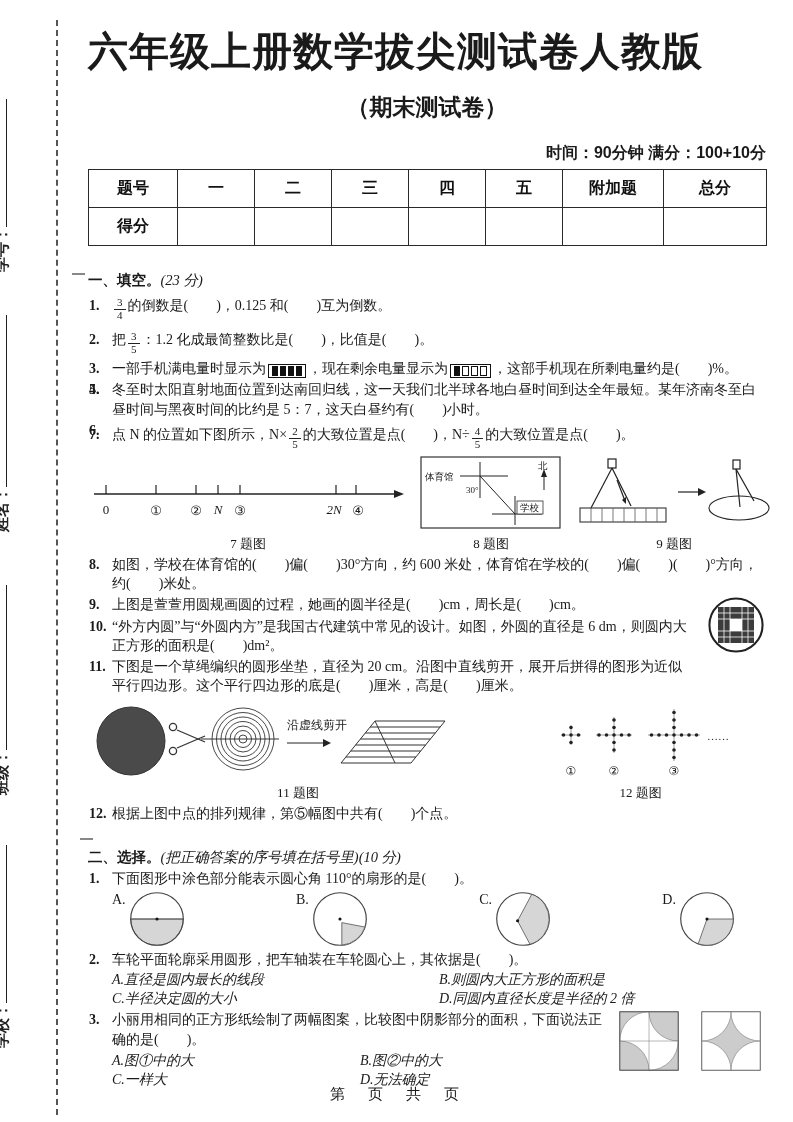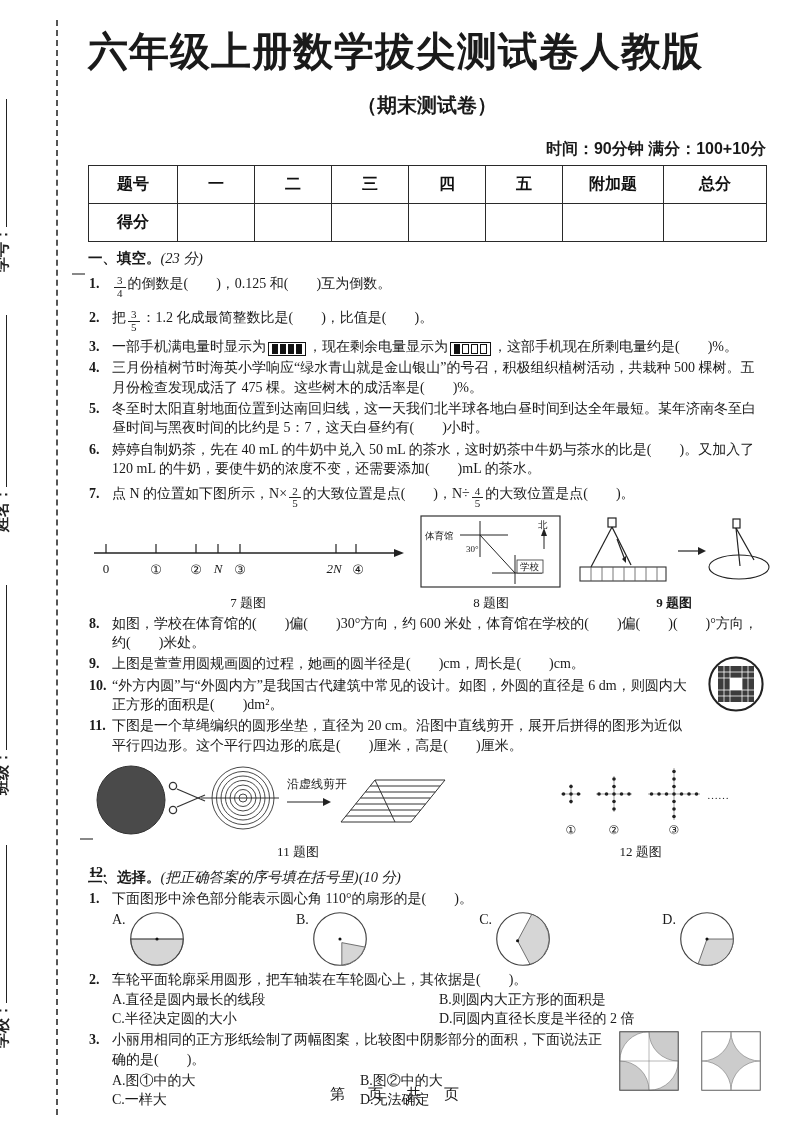--- a/index.html
+++ b/index.html
@@ -9,26 +9,26 @@
   .cut-line{position:absolute;left:56px;top:20px;height:1095px;border-left:2px dashed #555;}
   .side-anchor{position:absolute;left:12px;width:0;height:0;}
   .side-inner{position:absolute;bottom:0;left:0;transform-origin:0 100%;transform:rotate(-90deg);
               white-space:nowrap;font-size:15px;font-weight:bold;color:#222;}
   .blank-line{display:inline-block;border-bottom:1.8px solid #222;height:13px;vertical-align:baseline;}
   .fold-mark{position:absolute;width:13px;border-top:2px solid #888;}
   
   .content{position:absolute;left:88px;top:0;width:678px;}
   .title{font-family:"Liberation Sans",sans-serif;font-size:40px;font-weight:bold;text-align:left;
          margin:24px 0 0;letter-spacing:1px;}
-  .subtitle{font-family:"Liberation Sans",sans-serif;font-size:20px;font-weight:bold;text-align:center;margin:13px 0 0;}
+  .subtitle{font-family:"Liberation Sans",sans-serif;font-size:23px;font-weight:bold;text-align:center;margin:13px 0 0;}
   .time-info{font-family:"Liberation Sans",sans-serif;text-align:right;font-weight:bold;font-size:16px;margin-top:20px;}
   table.score{width:100%;border-collapse:collapse;margin-top:5px;table-layout:fixed;border-radius:9px;}
   table.score th,table.score td{border:1.6px solid #2a2a2a;height:35px;text-align:center;
         font-family:"Liberation Sans",sans-serif;font-size:16px;font-weight:bold;color:#111;}
-  .sec-title{font-size:14.5px;font-weight:bold;margin-top:7px;}
+  .sec-title{font-size:14.5px;font-weight:bold;margin-top:25px;}
   .sec-title .score-note{font-weight:normal;font-style:italic;}
   .q{font-size:14px;line-height:1.38;position:relative;padding-left:24px;margin-top:2px;}
   .q .qnum{position:absolute;left:1px;font-weight:bold;}
   .q.hasfrac{padding-top:4px;padding-bottom:2px;}
   
   .frac{display:inline-block;text-align:center;font-size:11px;line-height:1.05;vertical-align:-9px;margin:0 2px;}
   .frac .fn{display:block;border-bottom:1.1px solid #222;padding:0 3px;}
   .frac .fd{display:block;padding:0 3px;}
   
   .batt{display:inline-block;border:1.6px solid #111;padding:1px 2px;line-height:0;vertical-align:-3px;margin:0 2px;background:#fff;}
@@ -38,21 +38,21 @@
   .figrow{display:flex;align-items:flex-end;margin-top:3px;}
   .figbox{text-align:center;}
   .figcap{font-size:13px;margin-top:1px;}
   .fig10-float{float:right;margin:0 0 2px 10px;}
   svg text{font-family:"Liberation Serif",serif;fill:#1a1a1a;}
   
   .copt-row{display:flex;justify-content:space-between;padding:0 30px 0 24px;margin-top:2px;}
   .copt{display:flex;align-items:flex-start;}
   .copt .letter{font-size:14px;margin:2px 2px 0 0;}
   .opt-row{display:flex;padding-left:24px;font-size:14px;line-height:1.38;}
-  .opt-row .o{width:50%;}
+  .opt-row .o{width:50%;font-style:italic;}
   .c3figs{float:right;display:flex;gap:20px;margin:0 4px 2px 10px;}
   .sq-fig{text-align:center;}
   .footer{position:absolute;bottom:18px;width:100%;text-align:center;font-size:15px;letter-spacing:4px;}
 </style>
 </head>
 <body>
 
 <div class="page">
 
   <div>
@@ -138,31 +138,29 @@
       <span>把</span><span class="frac"><span class="fn">3</span><span class="fd">5</span></span><span>：1.2 化成最简整数比是(　　)，比值是(　　)。</span>
     </div>
 
     <div class="q">
       <span class="qnum">3.</span>
       <span>一部手机满电量时显示为</span><span class="batt"><i class="bseg"></i><i class="bseg"></i><i class="bseg"></i><i class="bseg"></i></span><span>，现在剩余电量显示为</span><span class="batt"><i class="bseg"></i><i class="bseg off"></i><i class="bseg off"></i><i class="bseg off"></i></span><span>，这部手机现在所剩电量约是(　　)%。</span>
     </div>
 
     <div class="q">
       <span class="qnum">4.</span>
-      <span>三月份植树节时海英小学响应“绿水青山就是金山银山”的号召，积极组织植树活动，共栽种 500 棵树。五月份检查发现成活了 475 棵。这些树木的成活率是(　　)%。</span>
     </div>
 
     <div class="q">
       <span class="qnum">5.</span>
       <span>冬至时太阳直射地面位置到达南回归线，这一天我们北半球各地白昼时间到达全年最短。某年济南冬至白昼时间与黑夜时间的比约是 5：7，这天白昼约有(　　)小时。</span>
     </div>
 
     <div class="q">
       <span class="qnum">6.</span>
-      <span>婷婷自制奶茶，先在 40 mL 的牛奶中兑入 50 mL 的茶水，这时奶茶中牛奶与茶水的比是(　　)。又加入了 120 mL 的牛奶，要使牛奶的浓度不变，还需要添加(　　)mL 的茶水。</span>
     </div>
 
     <div class="q hasfrac">
       <span class="qnum">7.</span>
       <span>点 N 的位置如下图所示，N×</span><span class="frac"><span class="fn">2</span><span class="fd">5</span></span><span>的大致位置是点(　　)，N÷</span><span class="frac"><span class="fn">4</span><span class="fd">5</span></span><span>的大致位置是点(　　)。</span>
     </div>
 
     <div class="figrow" style="gap:12px;">
       <div class="figbox" style="width:330px;">
         <svg width="320" height="52" viewBox="0 0 320 52">
@@ -198,21 +196,21 @@
           <text x="5" y="24" font-size="9.5">体育馆</text>
           <text x="46" y="37" font-size="9">30°</text>
           <line x1="60" y1="20" x2="95" y2="58" stroke="#222" stroke-width="1"></line>
           <line x1="72" y1="58" x2="122" y2="58" stroke="#222" stroke-width="1"></line>
           <line x1="95" y1="40" x2="95" y2="69" stroke="#222" stroke-width="1"></line>
           <rect x="97" y="45" width="26" height="13" fill="#fff" stroke="#333" stroke-width="0.8"></rect>
           <text x="100" y="55" font-size="9.5">学校</text>
         </svg>
         <div class="figcap">8 题图</div>
       </div>
-      <div class="figbox" style="width:200px;font-weight:bold;">
+      <div class="figbox" style="width:200px;">
         <svg width="200" height="74" viewBox="0 0 200 74">
           <g stroke="#222" stroke-width="1.2" fill="none">
             <rect x="34" y="3" width="8" height="9" fill="#fff"></rect>
             <line x1="38" y1="12" x2="17" y2="52"></line>
             <line x1="38" y1="12" x2="57" y2="50"></line>
             <line x1="43" y1="24" x2="51" y2="45"></line>
             <polygon points="48,44 52,48 52,41" fill="#222" stroke="none"></polygon>
           </g>
           <rect x="6" y="52" width="86" height="14" fill="none" stroke="#333" stroke-width="1.1"></rect>
           <g stroke="#555" stroke-width="0.8">
@@ -357,20 +355,21 @@
           <text x="30" y="76" font-size="12" text-anchor="middle">①</text>
           <text x="73" y="76" font-size="12" text-anchor="middle">②</text>
           <text x="133" y="76" font-size="12" text-anchor="middle">③</text>
         </svg>
         <div class="figcap">12 题图</div>
       </div>
     </div>
 
     <div class="q">
       <span class="qnum">12.</span>
+      <span>根据上图中点的排列规律，第⑤幅图中共有(　　)个点。</span>
     </div>
 
     <div class="sec-title">
       <span>二、</span><span>选择。</span><span class="score-note">(把正确答案的序号填在括号里)(10 分)</span>
     </div>
 
     <div class="q">
       <span class="qnum">1.</span>
       <span>下面图形中涂色部分能表示圆心角 110°的扇形的是(　　)。</span>
     </div>

